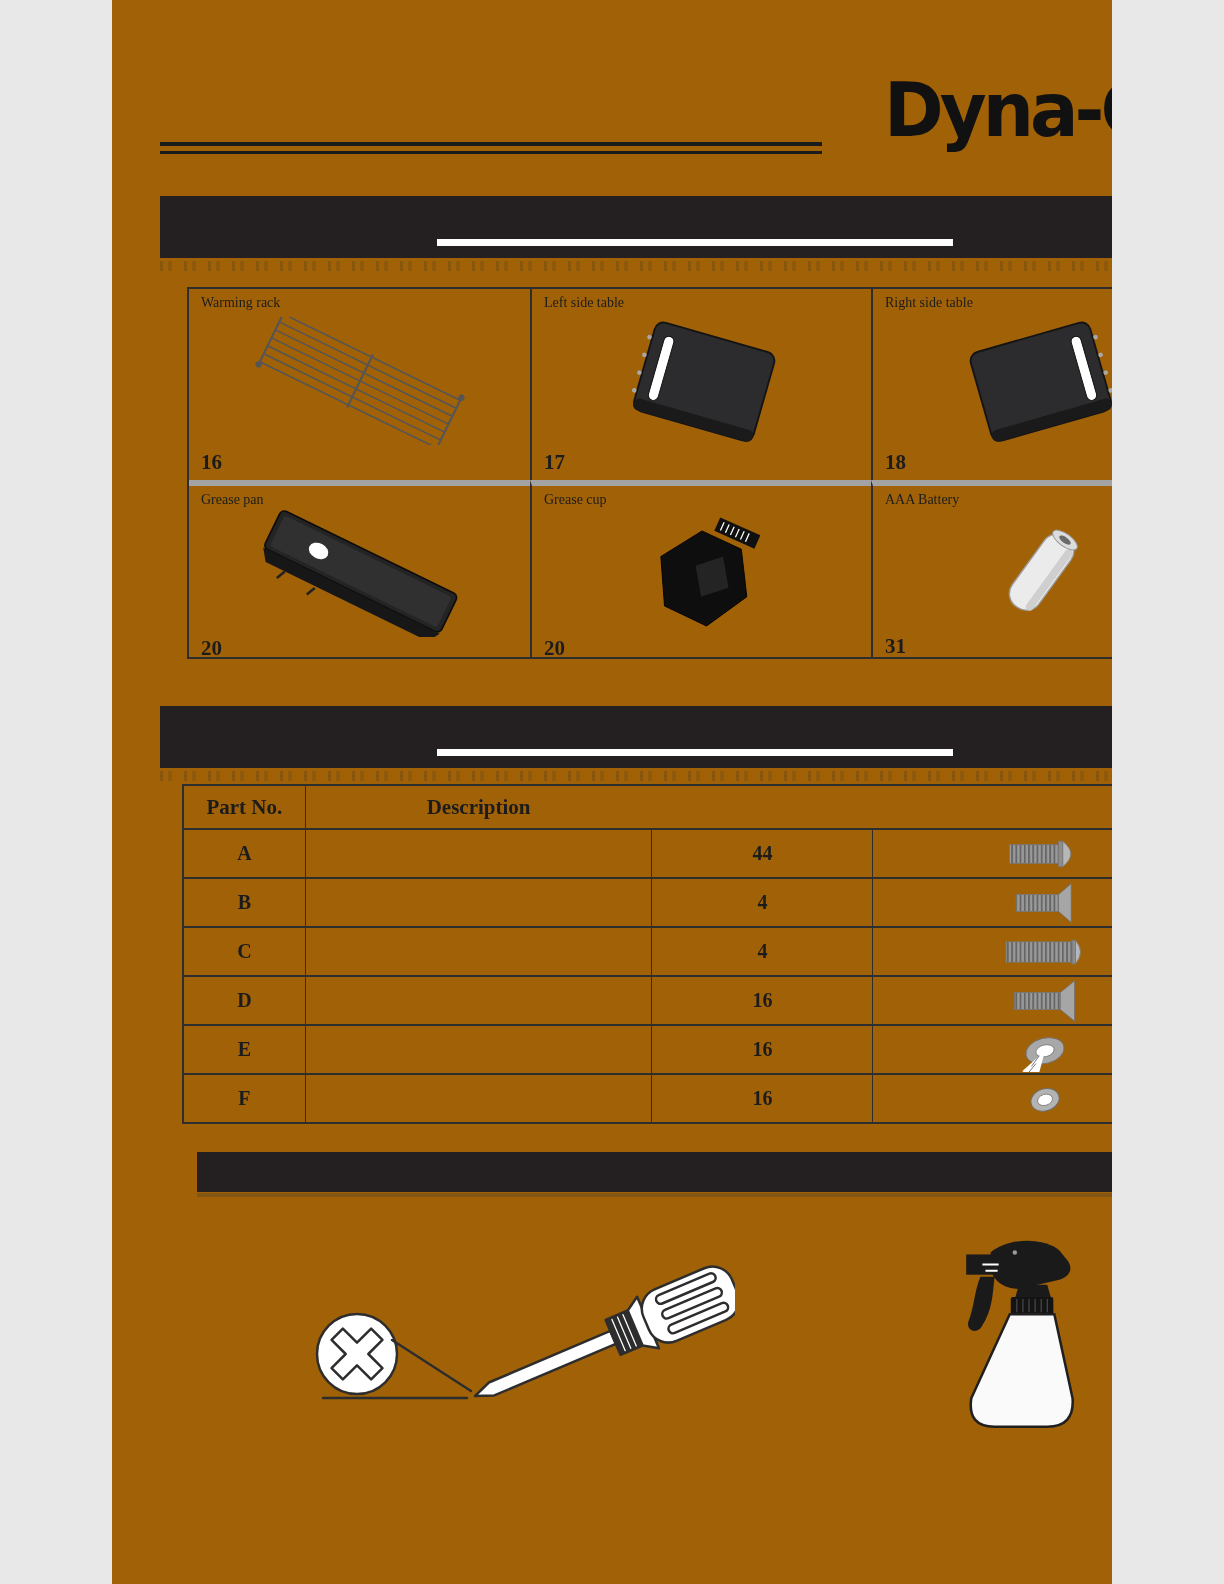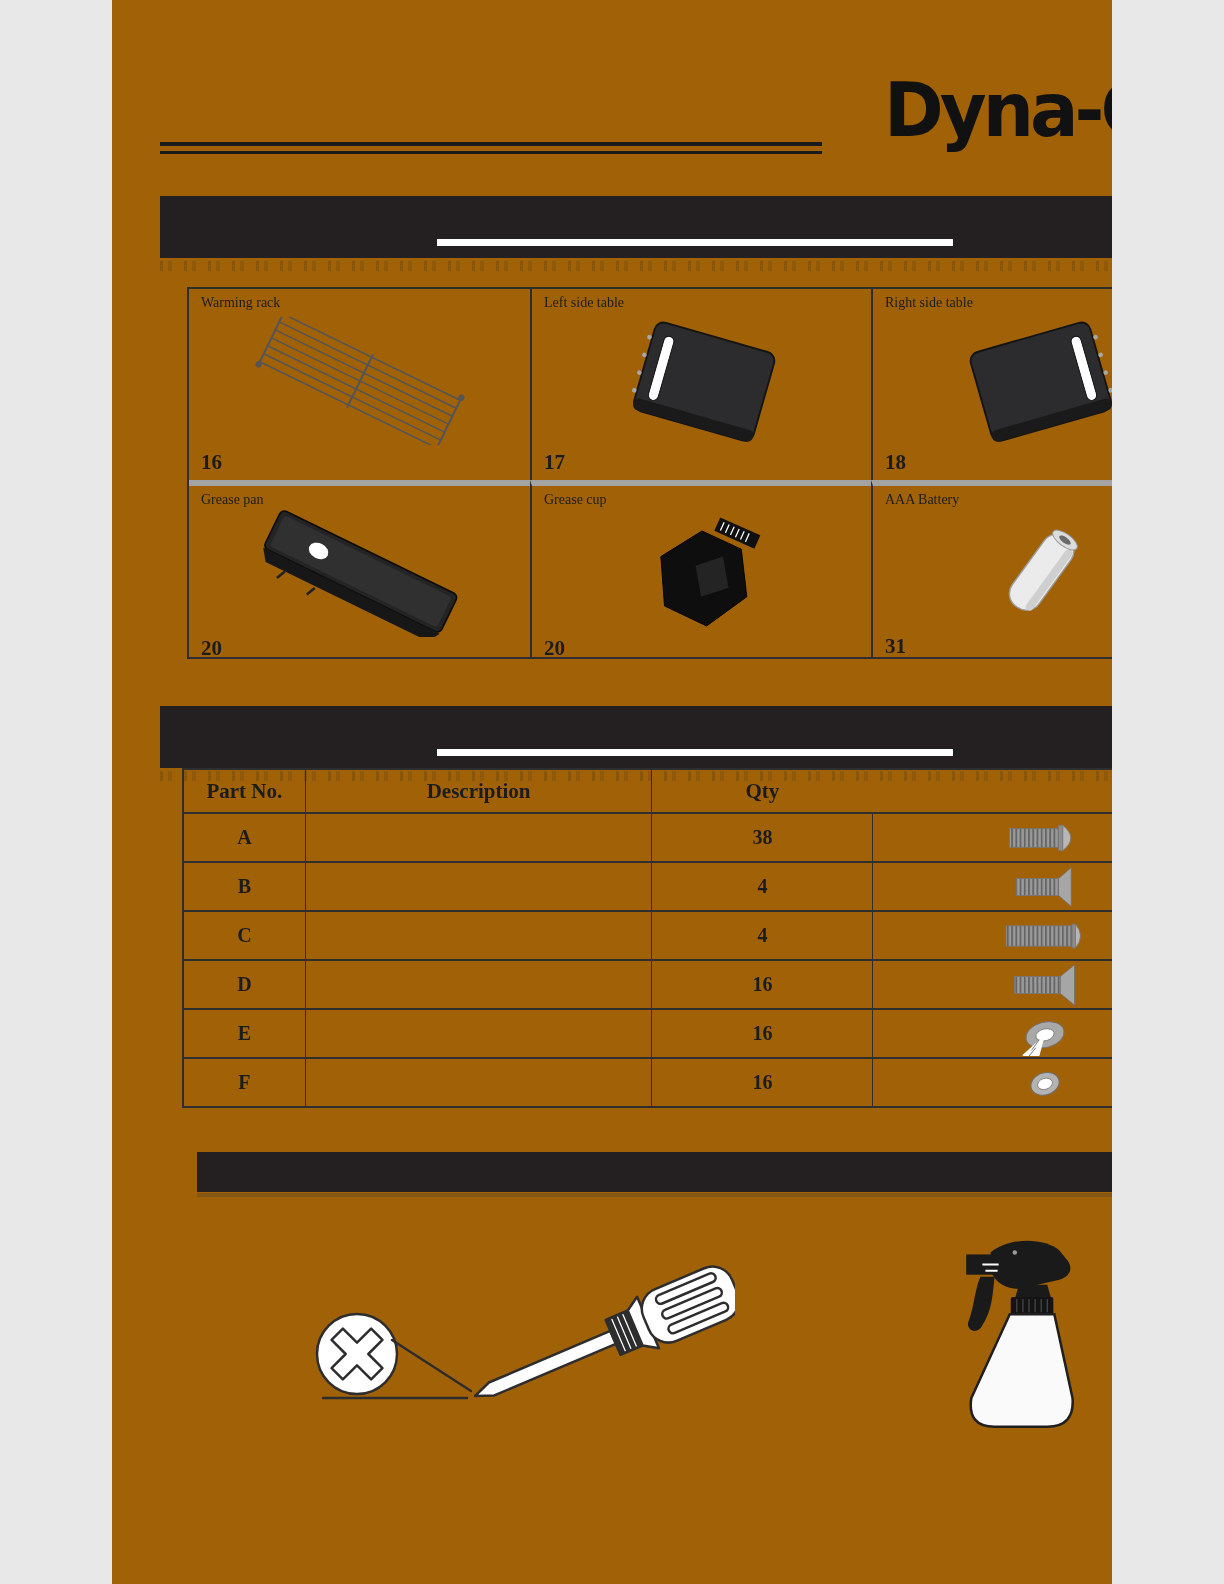--- a/index.html
+++ b/index.html
@@ -54,21 +54,21 @@
     display:flex;flex-direction:column;padding:5px 12px 6px 12px;position:relative;
     overflow:hidden;
   }
   .part-cell.first-col{border-left:none;}
   .part-cell.first-row{border-top:none;}
   .part-label{font-size:14px;line-height:1.25;}
   .part-image{flex:1;display:flex;align-items:center;justify-content:center;}
   .part-number{font-weight:bold;font-size:21px;line-height:1.1;}
   
   .hw-table{
-    position:absolute;left:70px;top:768px;width:1032px;
+    position:absolute;left:70px;top:784px;width:1032px;
     border:2.5px solid #2e2e2e;
   }
   .hw-row{
     display:grid;grid-template-columns:11.7% 33.6% 21.4% 33.3%;
     border-top:2.5px solid #2e2e2e;
   }
   .hw-row.head{border-top:none;}
   .hw-cell{
     border-left:1.5px solid #2e2e2e;display:flex;align-items:center;
     justify-content:center;height:47px;font-size:20px;
@@ -222,27 +222,26 @@
 
   <div class="banner banner-2">
     <div class="underline"></div>
   </div>
   <div class="ghost ghost-2"></div>
 
   <div class="hw-table">
     <div class="hw-row head">
       <div class="hw-cell">Part No.</div>
       <div class="hw-cell">Description</div>
-      <div class="hw-cell">Qty</div>
     </div>
 
     <div class="hw-row">
       <div class="hw-cell bold">A</div>
       <div class="hw-cell"></div>
-      <div class="hw-cell bold">38</div>
+      <div class="hw-cell bold">44</div>
       <div class="hw-cell">
         <svg width="100" height="44" viewBox="0 0 100 52">
           <defs>
               <pattern id="pA" width="5" height="8" patternUnits="userSpaceOnUse">
             <rect width="5" height="8" fill="#9a9a9a"></rect>
                 <rect width="2.2" height="8" fill="#666"></rect>
               </pattern>
             </defs>
           <rect x="8" y="15" width="58" height="22" fill="url(#pA)" stroke="#777" stroke-width="1"></rect>
           <rect x="66" y="11" width="5" height="30" fill="#8d8d8d" stroke="#777" stroke-width="1"></rect>

